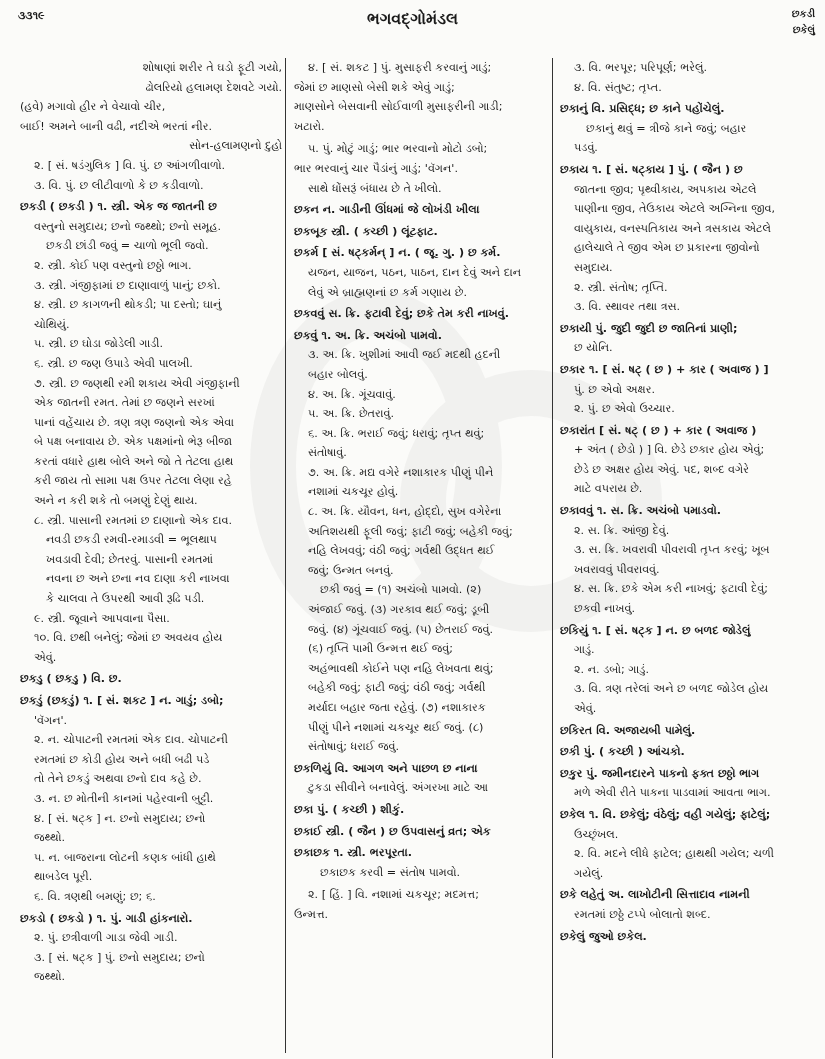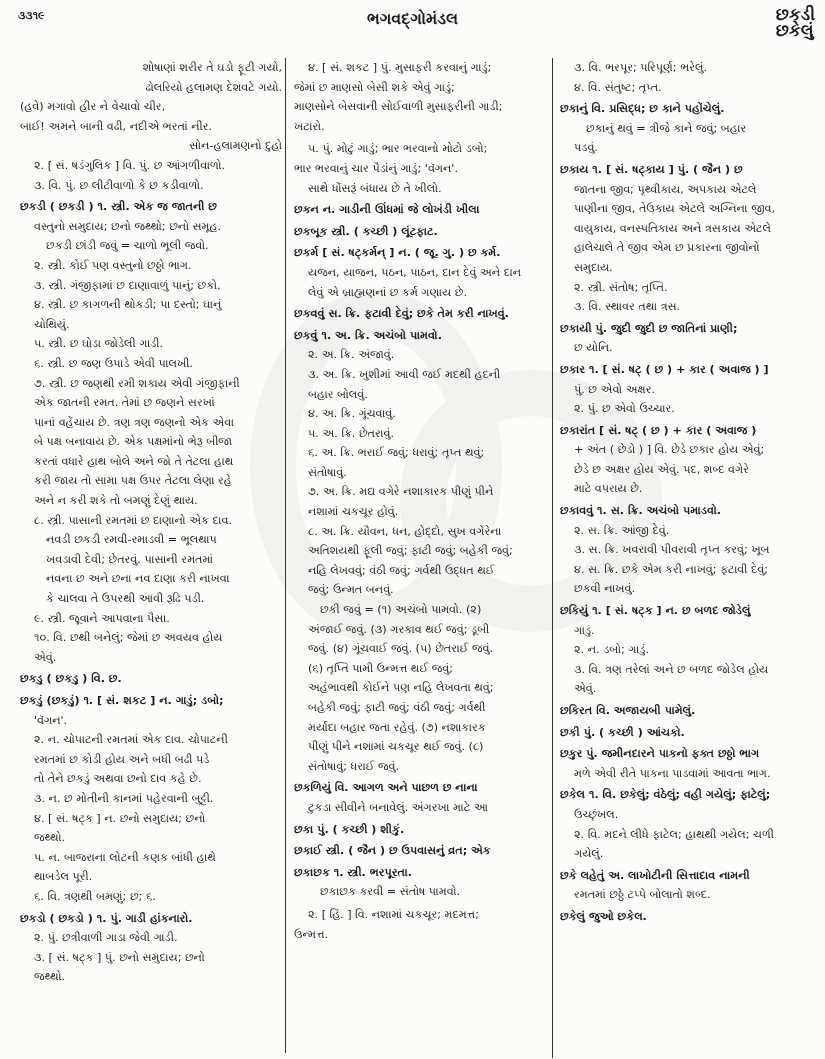--- a/index.html
+++ b/index.html
@@ -10,21 +10,21 @@
       position: relative;
     }
     .watermark {
       position: absolute; left: 250px; top: 250px; width: 420px; height: 420px;
       pointer-events: none; opacity: 0.07;
     }
     .watermark .ring { position: absolute; border: 46px solid #777; border-radius: 50%; }
     .header { position: absolute; top: 0; left: 0; width: 825px; height: 48px; }
     .page-num { position: absolute; left: 18px; top: 9px; font-size: 11px; font-weight: bold; }
     .running-title { position: absolute; left: 0; width: 825px; top: 9px; text-align: center; font-size: 16px; font-weight: bold; }
-    .guide { position: absolute; right: 10px; top: 6px; font-size: 17px; font-weight: bold; line-height: 16px; }
+    .guide { position: absolute; right: 10px; top: 6px; text-align: right; font-size: 10px; font-weight: bold; line-height: 16px; }
     .columns { position: absolute; top: 58px; left: 0; width: 825px; height: 1000px; }
     .col { position: absolute; top: 0; font-size: 11.2px; line-height: 19.6px; }
     .col-left   { left: 20px;  width: 262px; }
     .col-mid    { left: 294px; width: 252px; }
     .col-right  { left: 560px; width: 258px; }
     .rule { position: absolute; top: 0; width: 0; border-left: 1.5px solid #333; }
     .rule-1 { left: 285px; height: 995px; }
     .rule-2 { left: 552px; height: 1000px; }
     .line { white-space: nowrap; overflow: hidden; text-overflow: clip; }
     .line.hw { font-weight: bold; margin-top: 2px; }
@@ -110,21 +110,20 @@
       <div class="line ind gap">૫. પું. મોટું ગાડું; ભાર ભરવાનો મોટો ડબો;</div>
       <div class="line ">ભાર ભરવાનું ચાર પૈડાંનું ગાડું; 'વૅગન'.</div>
       <div class="line ind">સાથે ધોંસરૂં બંધાય છે તે ખીલો.</div>
       <div class="line hw">છકન ન. ગાડીની ઊંધમાં જે લોખંડી ખીલા</div>
       <div class="line hw">છકબૂક સ્ત્રી. ( કચ્છી ) લૂંટફાટ.</div>
       <div class="line hw">છકર્મ [ સં. ષટ્કર્મન્ ] ન. ( જૂ. ગુ. ) છ કર્મ.</div>
       <div class="line ind">યજન, યાજન, પઠન, પાઠન, દાન દેવું અને દાન</div>
       <div class="line ind">લેવું એ બ્રાહ્મણનાં છ કર્મ ગણાય છે.</div>
       <div class="line hw">છકવવું સ. ક્રિ. ફટાવી દેવું; છકે તેમ કરી નાખવું.</div>
       <div class="line hw">છકવું ૧. અ. ક્રિ. અચંબો પામવો.</div>
-      <div class="line ind">૨. અ. ક્રિ. અંજાવું.</div>
       <div class="line ind">૩. અ. ક્રિ. ખુશીમાં આવી જઈ મદથી હદની</div>
       <div class="line ind">બહાર બોલવું.</div>
       <div class="line ind">૪. અ. ક્રિ. ગૂંચવાવું.</div>
       <div class="line ind">૫. અ. ક્રિ. છેતરાવું.</div>
       <div class="line ind">૬. અ. ક્રિ. ભરાઈ જવું; ધરાવું; તૃપ્ત થવું;</div>
       <div class="line ind">સંતોષાવું.</div>
       <div class="line ind">૭. અ. ક્રિ. મદ્ય વગેરે નશાકારક પીણું પીને</div>
       <div class="line ind">નશામાં ચકચૂર હોવું.</div>
       <div class="line ind">૮. અ. ક્રિ. યૌવન, ધન, હોદ્દો, સુખ વગેરેના</div>
       <div class="line ind">અતિશયથી ફૂલી જવું; ફાટી જવું; બહેકી જવું;</div>
@@ -168,20 +167,21 @@
       <div class="line hw">છકાર ૧. [ સં. ષટ્ ( છ ) + કાર ( અવાજ ) ]</div>
       <div class="line ind">પું. છ એવો અક્ષર.</div>
       <div class="line ind">૨. પું. છ એવો ઉચ્ચાર.</div>
       <div class="line hw">છકારાંત [ સં. ષટ્ ( છ ) + કાર ( અવાજ )</div>
       <div class="line ind">+ અંત ( છેડો ) ] વિ. છેડે છકાર હોય એવું;</div>
       <div class="line ind">છેડે છ અક્ષર હોય એવું. પદ, શબ્દ વગેરે</div>
       <div class="line ind">માટે વપરાય છે.</div>
       <div class="line hw">છકાવવું ૧. સ. ક્રિ. અચંબો પમાડવો.</div>
       <div class="line ind">૨. સ. ક્રિ. આંજી દેવું.</div>
       <div class="line ind">૩. સ. ક્રિ. ખવરાવી પીવરાવી તૃપ્ત કરવું; ખૂબ</div>
+      <div class="line ind">ખવરાવવું પીવરાવવું.</div>
       <div class="line ind">૪. સ. ક્રિ. છકે એમ કરી નાખવું; ફટાવી દેવું;</div>
       <div class="line ind">છકવી નાખવું.</div>
       <div class="line hw">છકિયું ૧. [ સં. ષટ્ક ] ન. છ બળદ જોડેલું</div>
       <div class="line ind">ગાડું.</div>
       <div class="line ind">૨. ન. ડબો; ગાડું.</div>
       <div class="line ind">૩. વિ. ત્રણ તરેલાં અને છ બળદ જોડેલ હોય</div>
       <div class="line ind">એવું.</div>
       <div class="line hw">છકિરત વિ. અજાયબી પામેલું.</div>
       <div class="line hw">છકી પું. ( કચ્છી ) આંચકો.</div>
       <div class="line hw">છકુર પું. જમીનદારને પાકનો ફક્ત છઠ્ઠો ભાગ</div>

